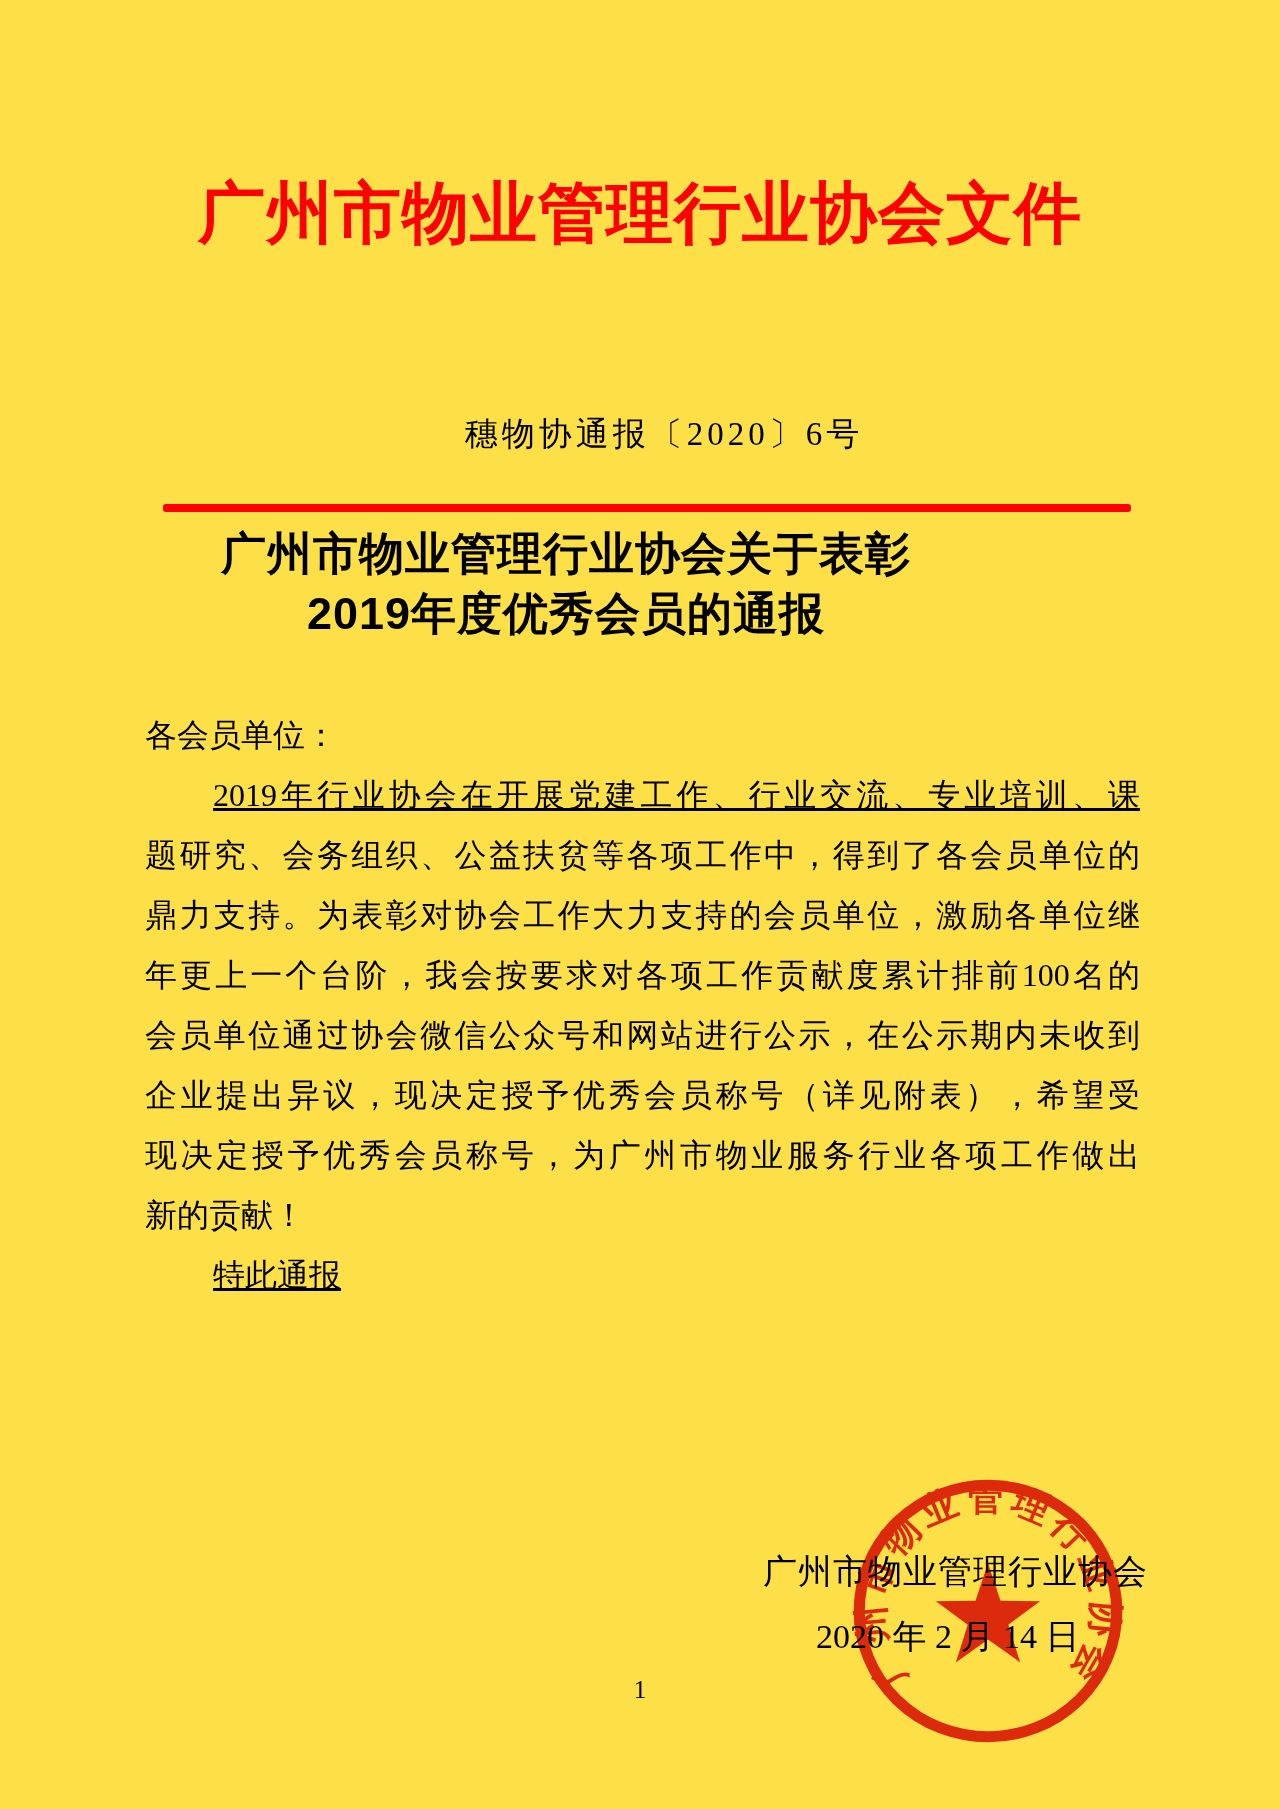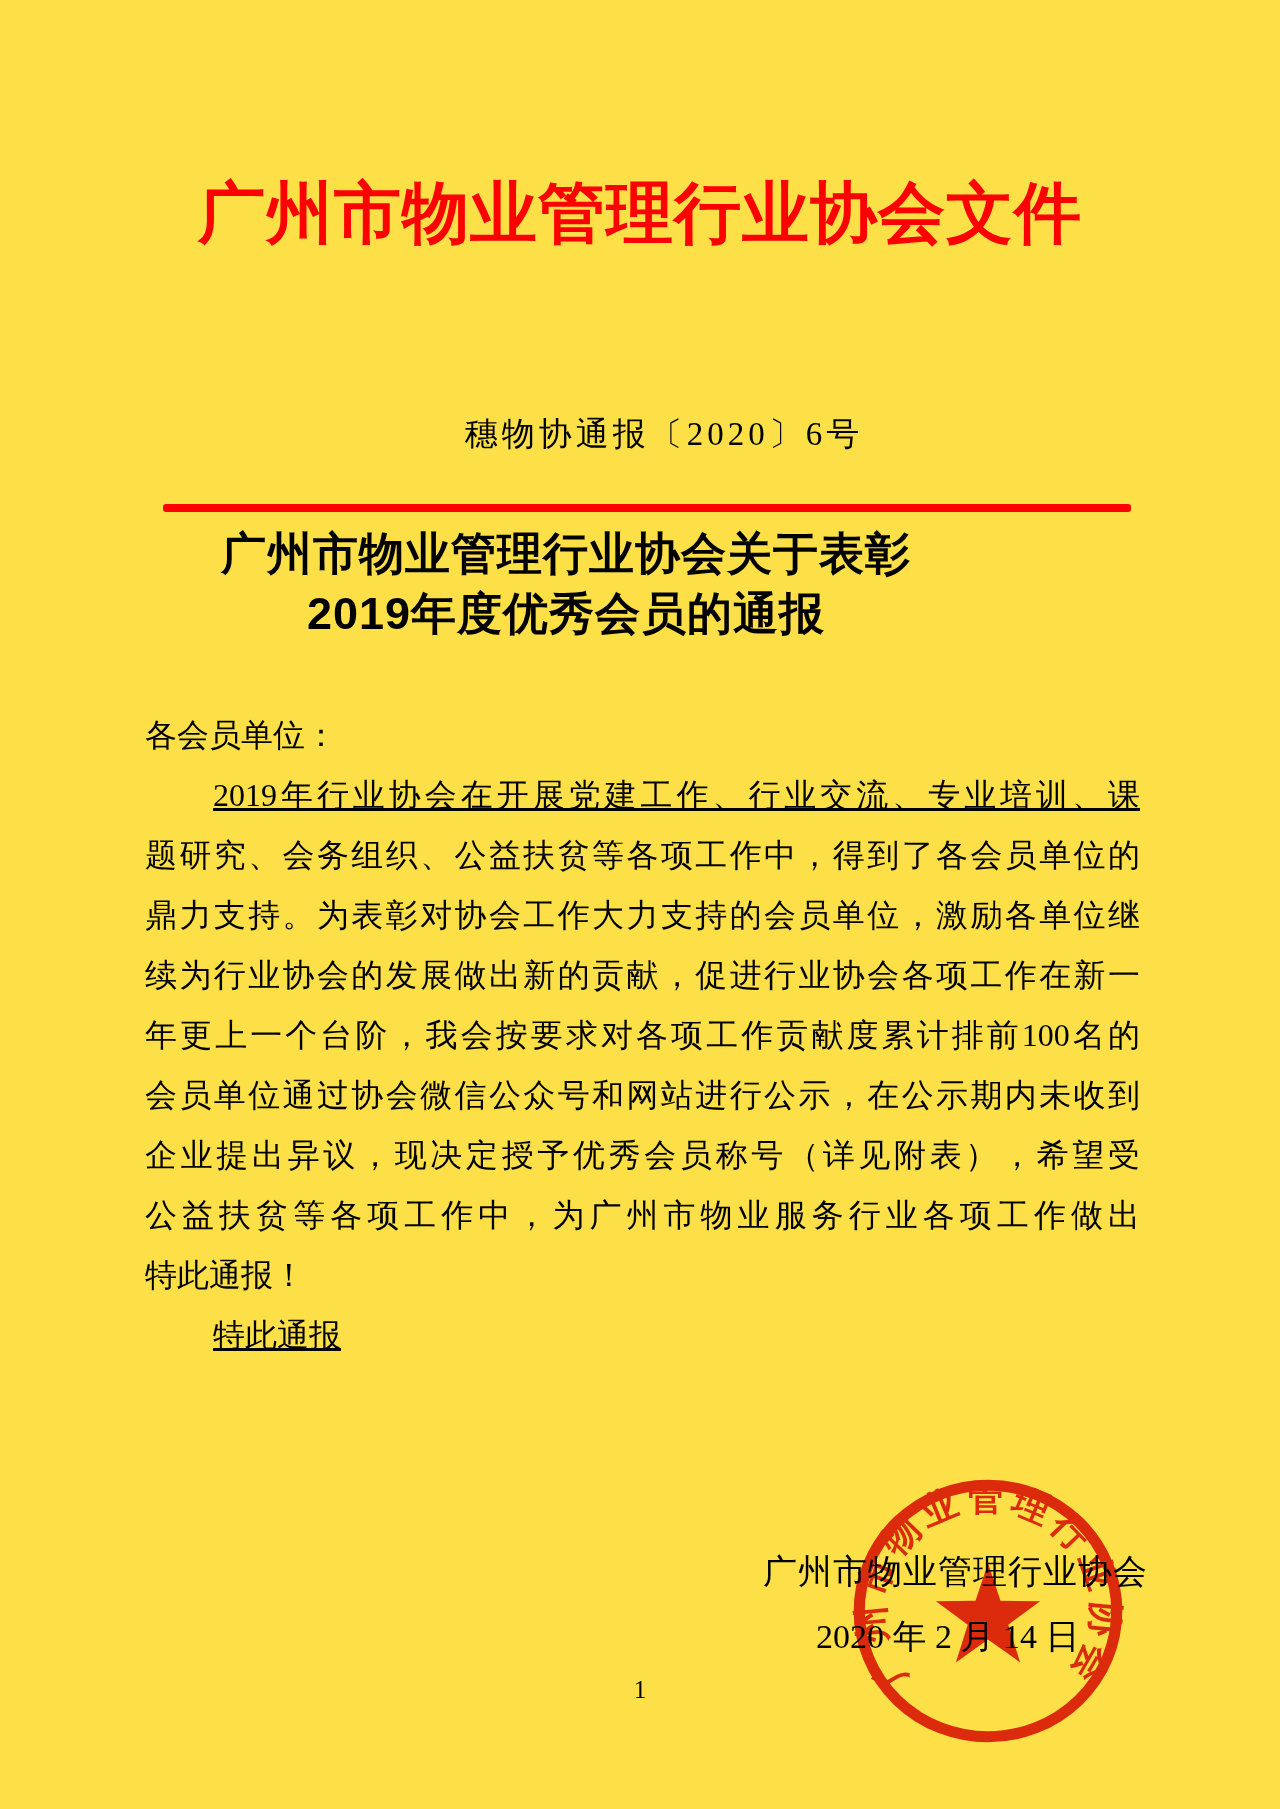--- a/index.html
+++ b/index.html
@@ -103,26 +103,25 @@
   <div class="notice-title">
     <div>广州市物业管理行业协会关于表彰</div>
     <div>2019年度优秀会员的通报</div>
   </div>
 
   <div class="body-block">
     <div class="body-line">各会员单位：</div>
     <div class="body-line justify indent">2019年行业协会在开展党建工作、行业交流、专业培训、课</div>
     <div class="body-line justify">题研究、会务组织、公益扶贫等各项工作中，得到了各会员单位的</div>
     <div class="body-line justify">鼎力支持。为表彰对协会工作大力支持的会员单位，激励各单位继</div>
-    <div class="body-line justify">续为行业协会的发展做出新的贡献，促进行业协会各项工作在新一</div>
     <div class="body-line justify">年更上一个台阶，我会按要求对各项工作贡献度累计排前100名的</div>
     <div class="body-line justify">会员单位通过协会微信公众号和网站进行公示，在公示期内未收到</div>
     <div class="body-line justify">企业提出异议，现决定授予优秀会员称号（详见附表），希望受</div>
-    <div class="body-line justify">公益扶贫等各项工作中，为广州市物业服务行业各项工作做出</div>
-    <div class="body-line">特此通报！</div>
+    <div class="body-line justify">现决定授予优秀会员称号，为广州市物业服务行业各项工作做出</div>
+    <div class="body-line">新的贡献！</div>
     <div class="body-line indent">特此通报</div>
   </div>
 
 
   <div class="signature-org">广州市物业管理行业协会</div>
   <div class="signature-date">2020 年 2 月 14 日</div>
 
   <svg class="seal" viewBox="0 0 290 290" xmlns="http://www.w3.org/2000/svg">
     <ellipse cx="145" cy="145" rx="127" ry="124" fill="none" stroke="#dc231d" stroke-width="11"></ellipse>
     <path id="sealArc" d="M 72.2 215.7 A 103 100 0 1 1 217.8 215.7" fill="none"></path>

